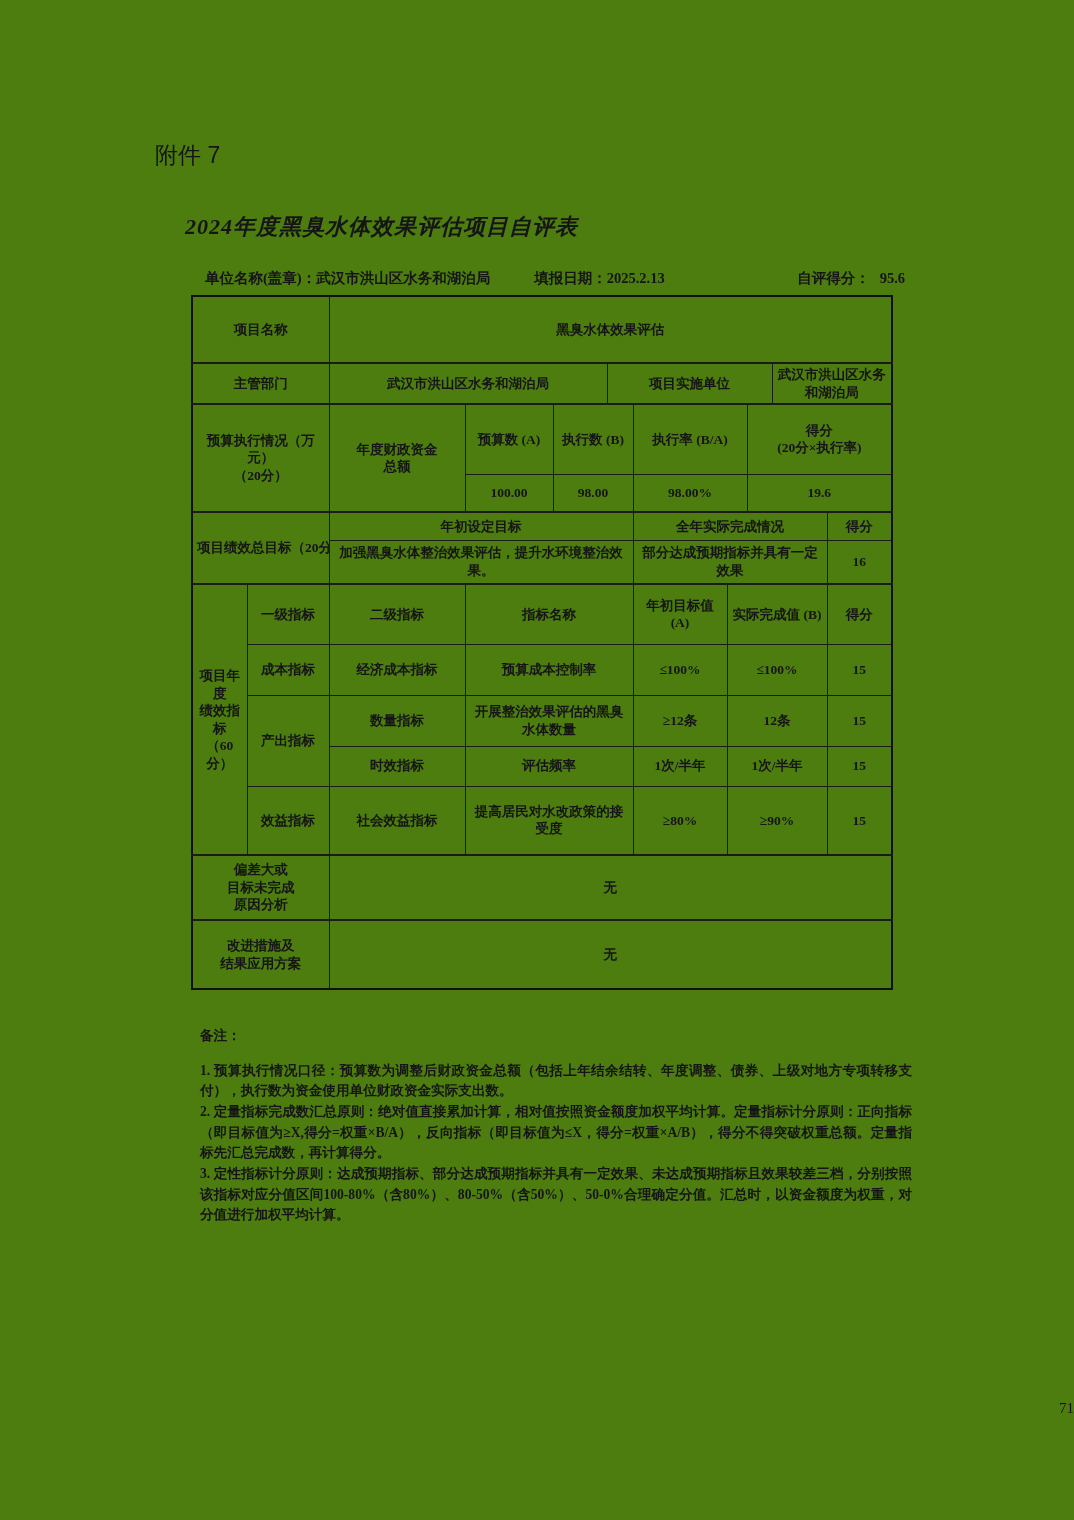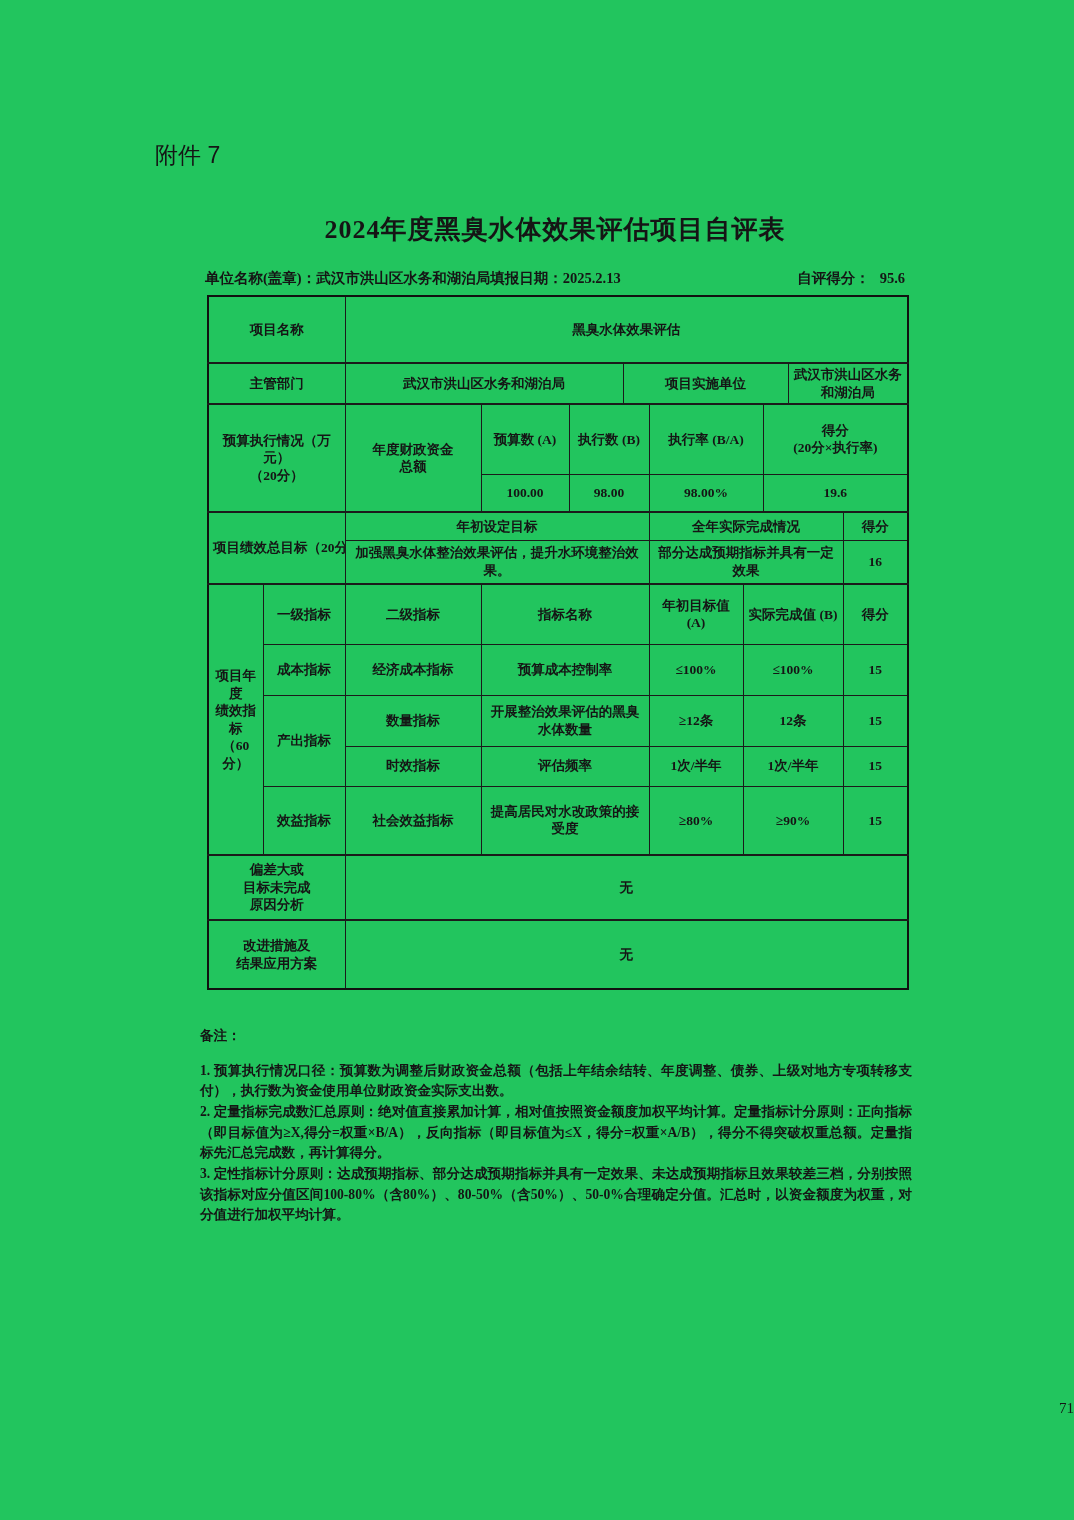--- a/index.html
+++ b/index.html
@@ -1,61 +1,61 @@
 <!DOCTYPE html>
 <html><head>
 <meta charset="utf-8">
 <style>
   * { margin: 0; padding: 0; box-sizing: border-box; }
   html, body { background: #ffffff; }
   .page {
     position: relative;
     width: 1074px;
     height: 1520px;
-    background: #22c55e;
+    background: #4d7c0f;
     font-family: "Liberation Serif", "DejaVu Serif", serif;
     color: #151515;
     overflow: hidden;
   }
   .attachment {
     position: absolute;
     left: 155px;
     top: 140px;
     font-size: 23px;
     font-family: "Liberation Sans", sans-serif;
   }
   .doc-title {
     position: absolute;
     left: 185px;
     top: 212px;
     width: 740px;
-    text-align: center;
-    font-size: 26px;
+    font-size: 22px;
     font-weight: bold;
     letter-spacing: 1px;
+    font-style: italic;
   }
   .meta-line {
     position: absolute;
     left: 205px;
     top: 269px;
     width: 700px;
     display: flex;
     align-items: baseline;
     font-size: 14.5px;
     font-weight: 600;
     white-space: nowrap;
     text-align: center;
   }
-  .meta-date { }
+  .meta-date { margin-left: 44px; }
   .meta-score { margin-left: auto; }
   .meta-score-value { margin-left: 10px; }
 
   table.eval {
     position: absolute;
-    left: 207px;
+    left: 191px;
     top: 295px;
     width: 702px;
     border-collapse: collapse;
     table-layout: fixed;
   }
   table.eval td {
     border: 1.4px solid #1b1b1b;
     text-align: center;
     vertical-align: middle;
     padding: 2px 4px;

